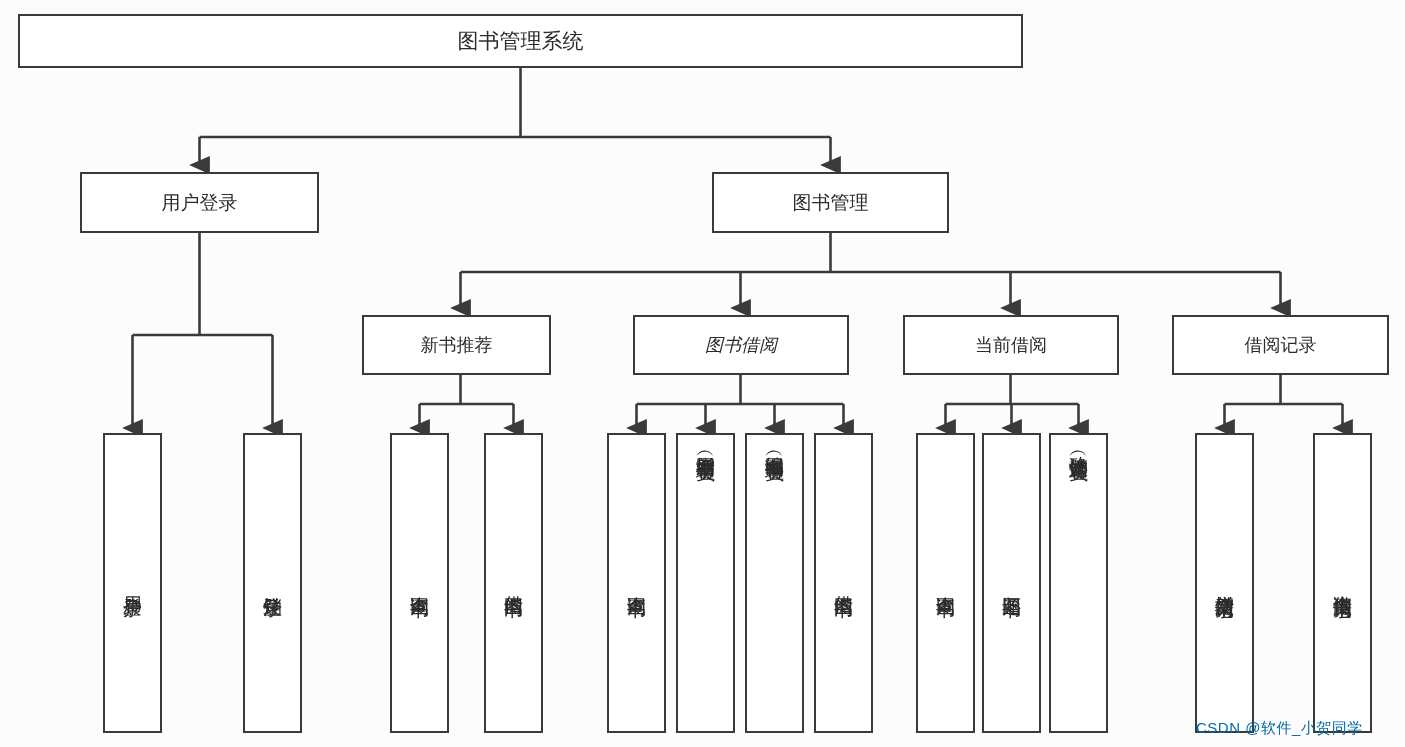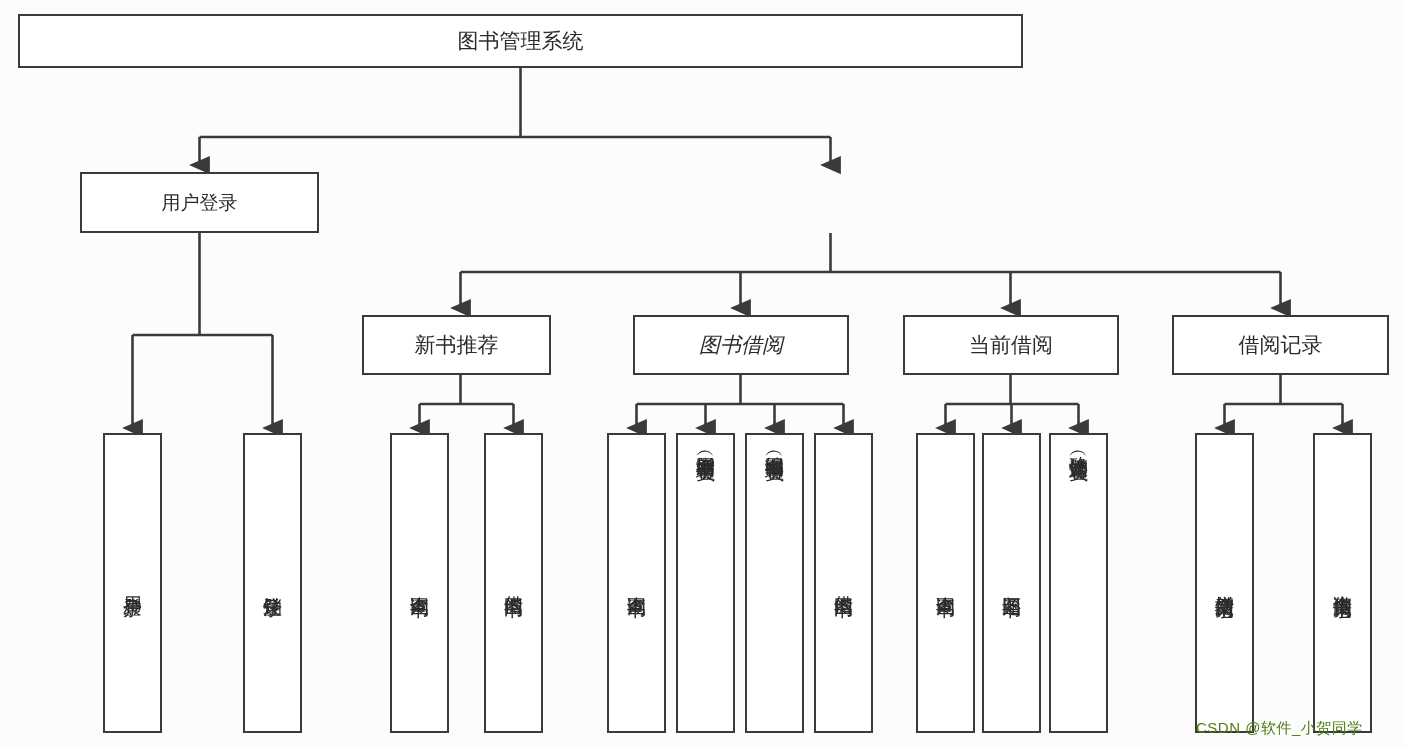--- a/index.html
+++ b/index.html
@@ -16,21 +16,21 @@
     background:#ffffff;
     border:2.5px solid #3a3a3a;
     box-sizing:border-box;
     display:flex;
     align-items:center;
     justify-content:center;
     color:#2b2b2b;
   }
   .node.root       { font-size:21px; }
   .node.level1     { font-size:19px; }
-  .node.level2     { font-size:21px; }
+  .node.level2     { font-size:18px; }
 
   .node.leaf{
     align-items:flex-start;
     justify-content:center;
     padding-top:6px;
   }
   .node.leaf.centered{
     align-items:center;
     padding-top:0;
   }
@@ -39,21 +39,21 @@
     text-orientation:upright;
     font-size:19px;
     line-height:1.05;
     letter-spacing:1px;
     color:#2b2b2b;
     white-space:nowrap;
   }
   .watermark{
     position:absolute;
     font-size:15px;
-    color:#4d7c0f;
+    color:#0369a1;
     white-space:nowrap;
     letter-spacing:0.5px;
   }
 </style>
 </head>
 <body>
 
 <div id="diagram">
 
   <svg id="wires" viewBox="0 0 1405 747" xmlns="http://www.w3.org/2000/svg">
@@ -106,20 +106,23 @@
     </g>
   </svg>
 
   <div class="node root" style="left:18px;top:14px;width:1005px;height:54px;">
     <span>图书管理系统</span>
   </div>
 
   <div class="node level1" style="left:80px;top:172px;width:239px;height:61px;">
     <span>用户登录</span>
   </div>
+  <div class="node level1" style="left:712px;top:172px;width:237px;height:61px;">
+    <span>图书管理</span>
+  </div>
 
   <div class="node level2" style="left:362px;top:315px;width:189px;height:60px;">
     <span>新书推荐</span>
   </div>
   <div class="node level2" style="left:633px;top:315px;width:216px;height:60px;font-style:italic;">
     <span>图书借阅</span>
   </div>
   <div class="node level2" style="left:1172px;top:315px;width:217px;height:60px;">
     <span>借阅记录</span>
   </div>

